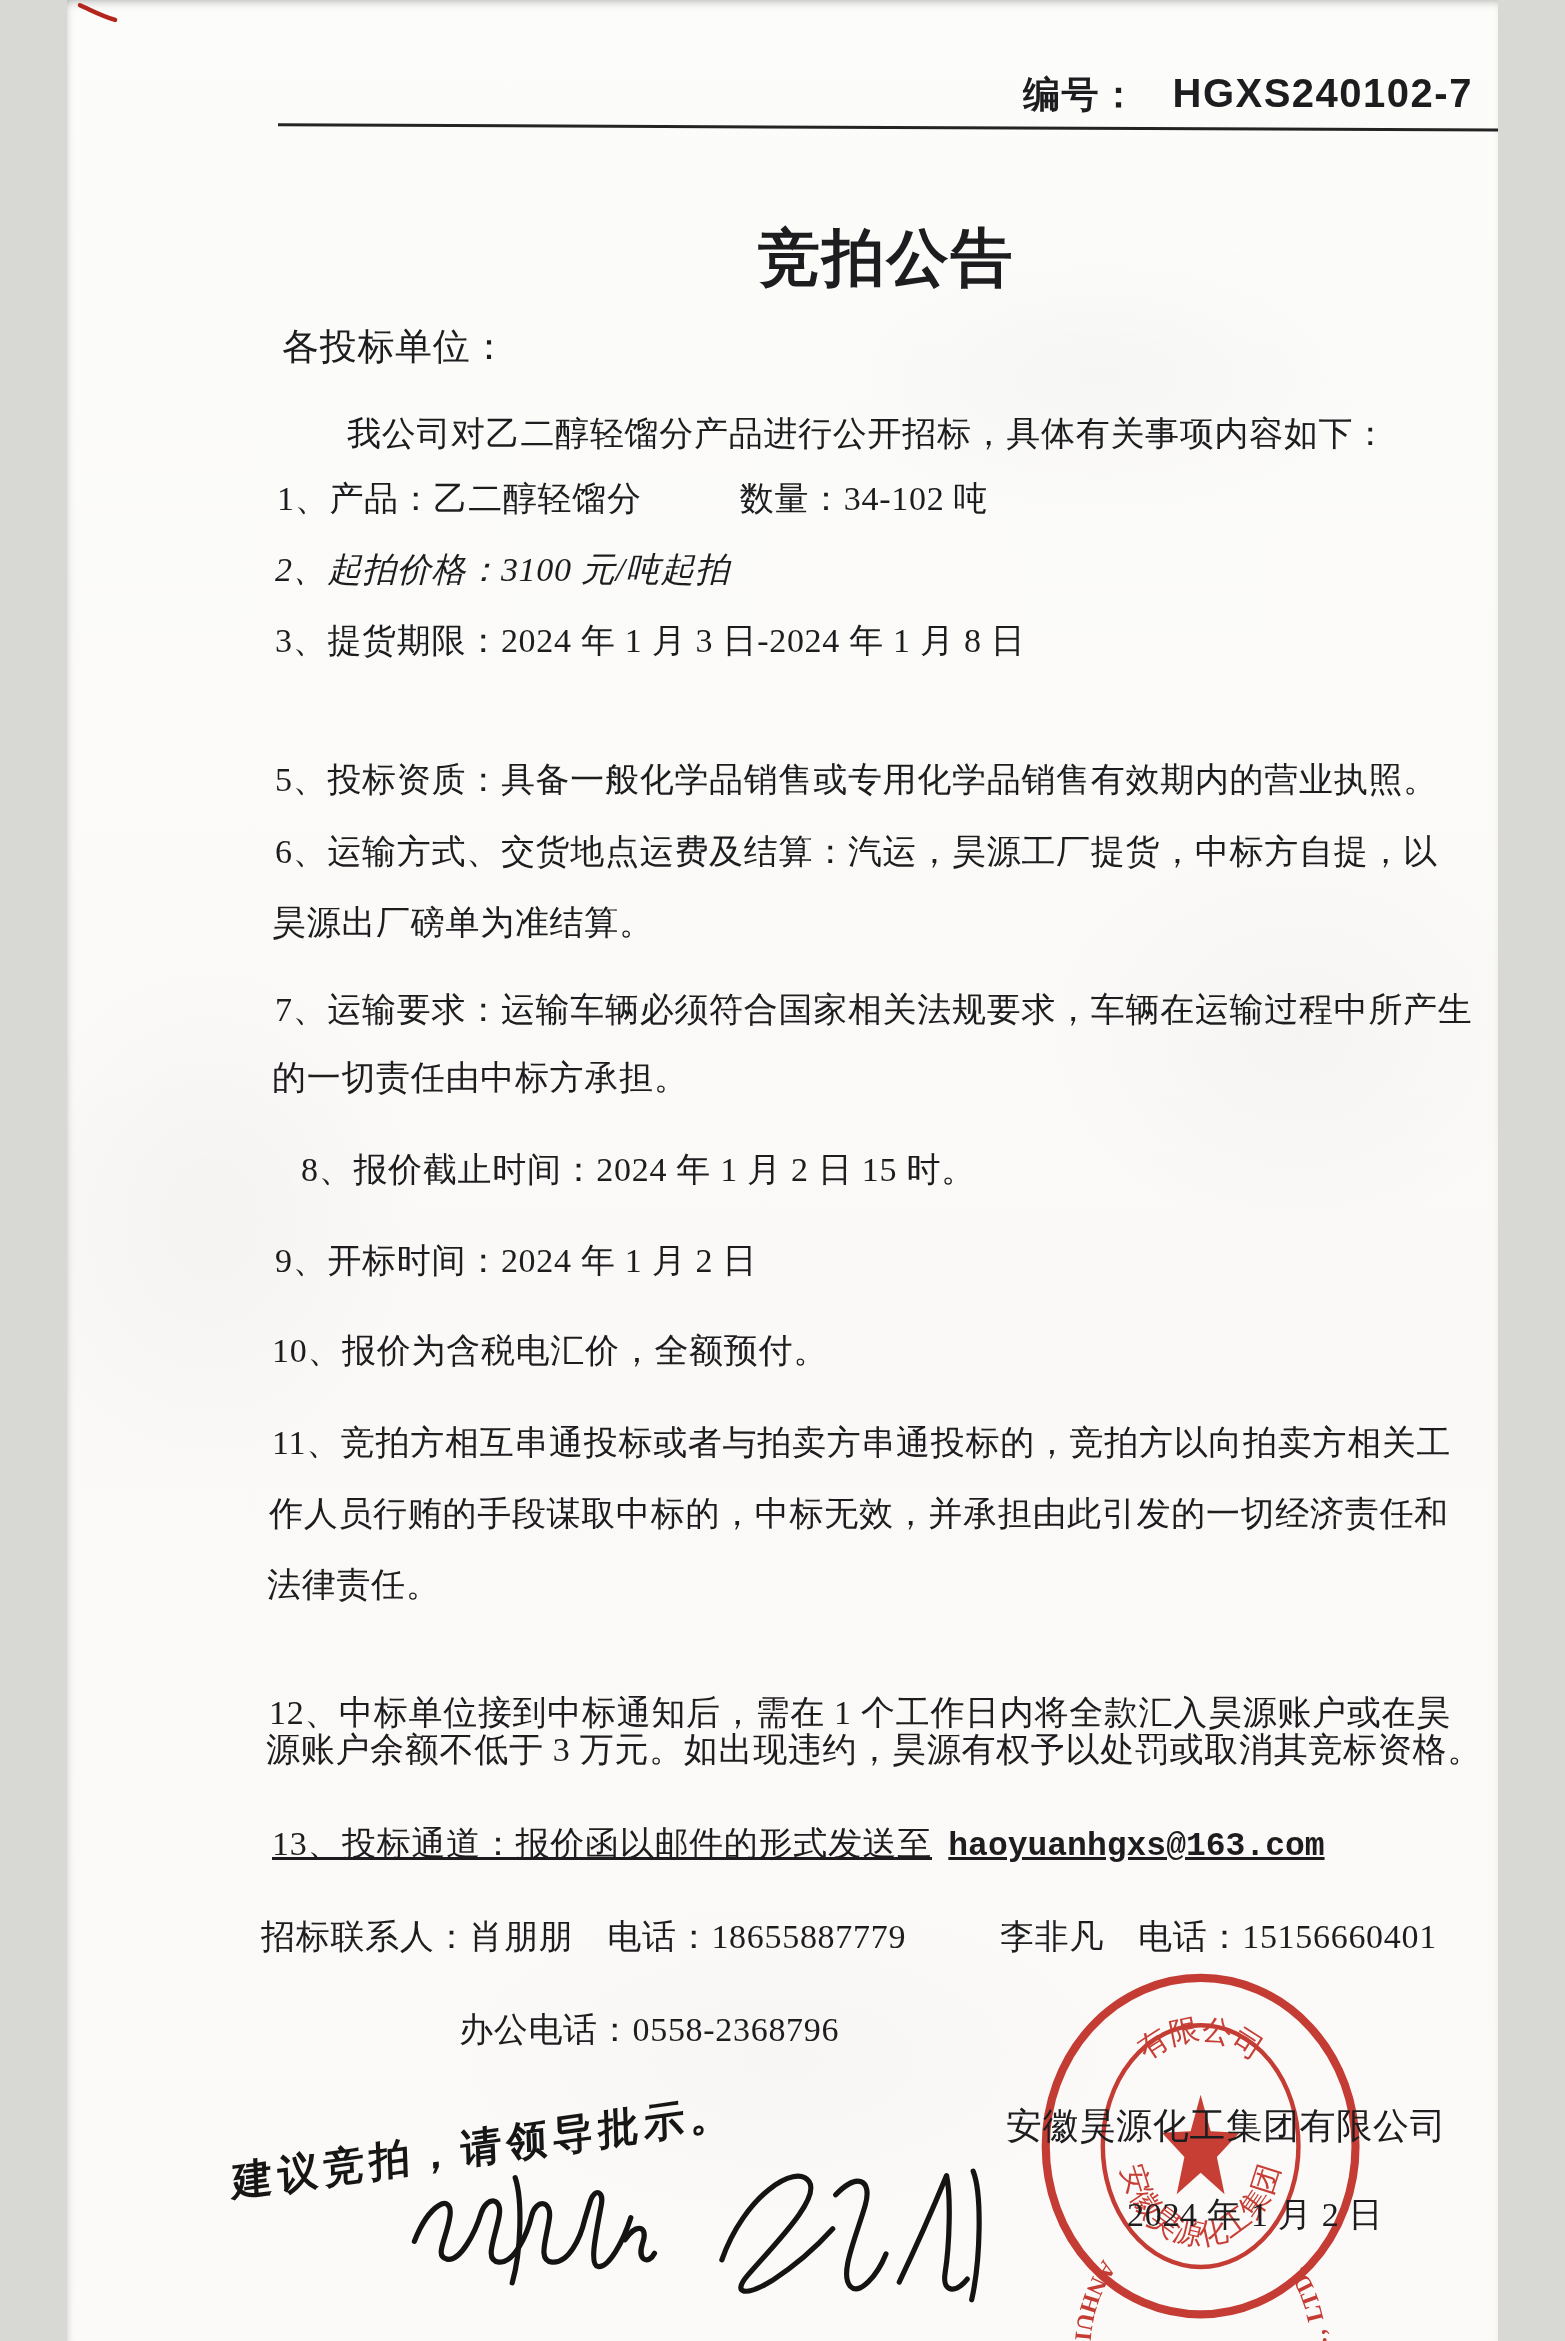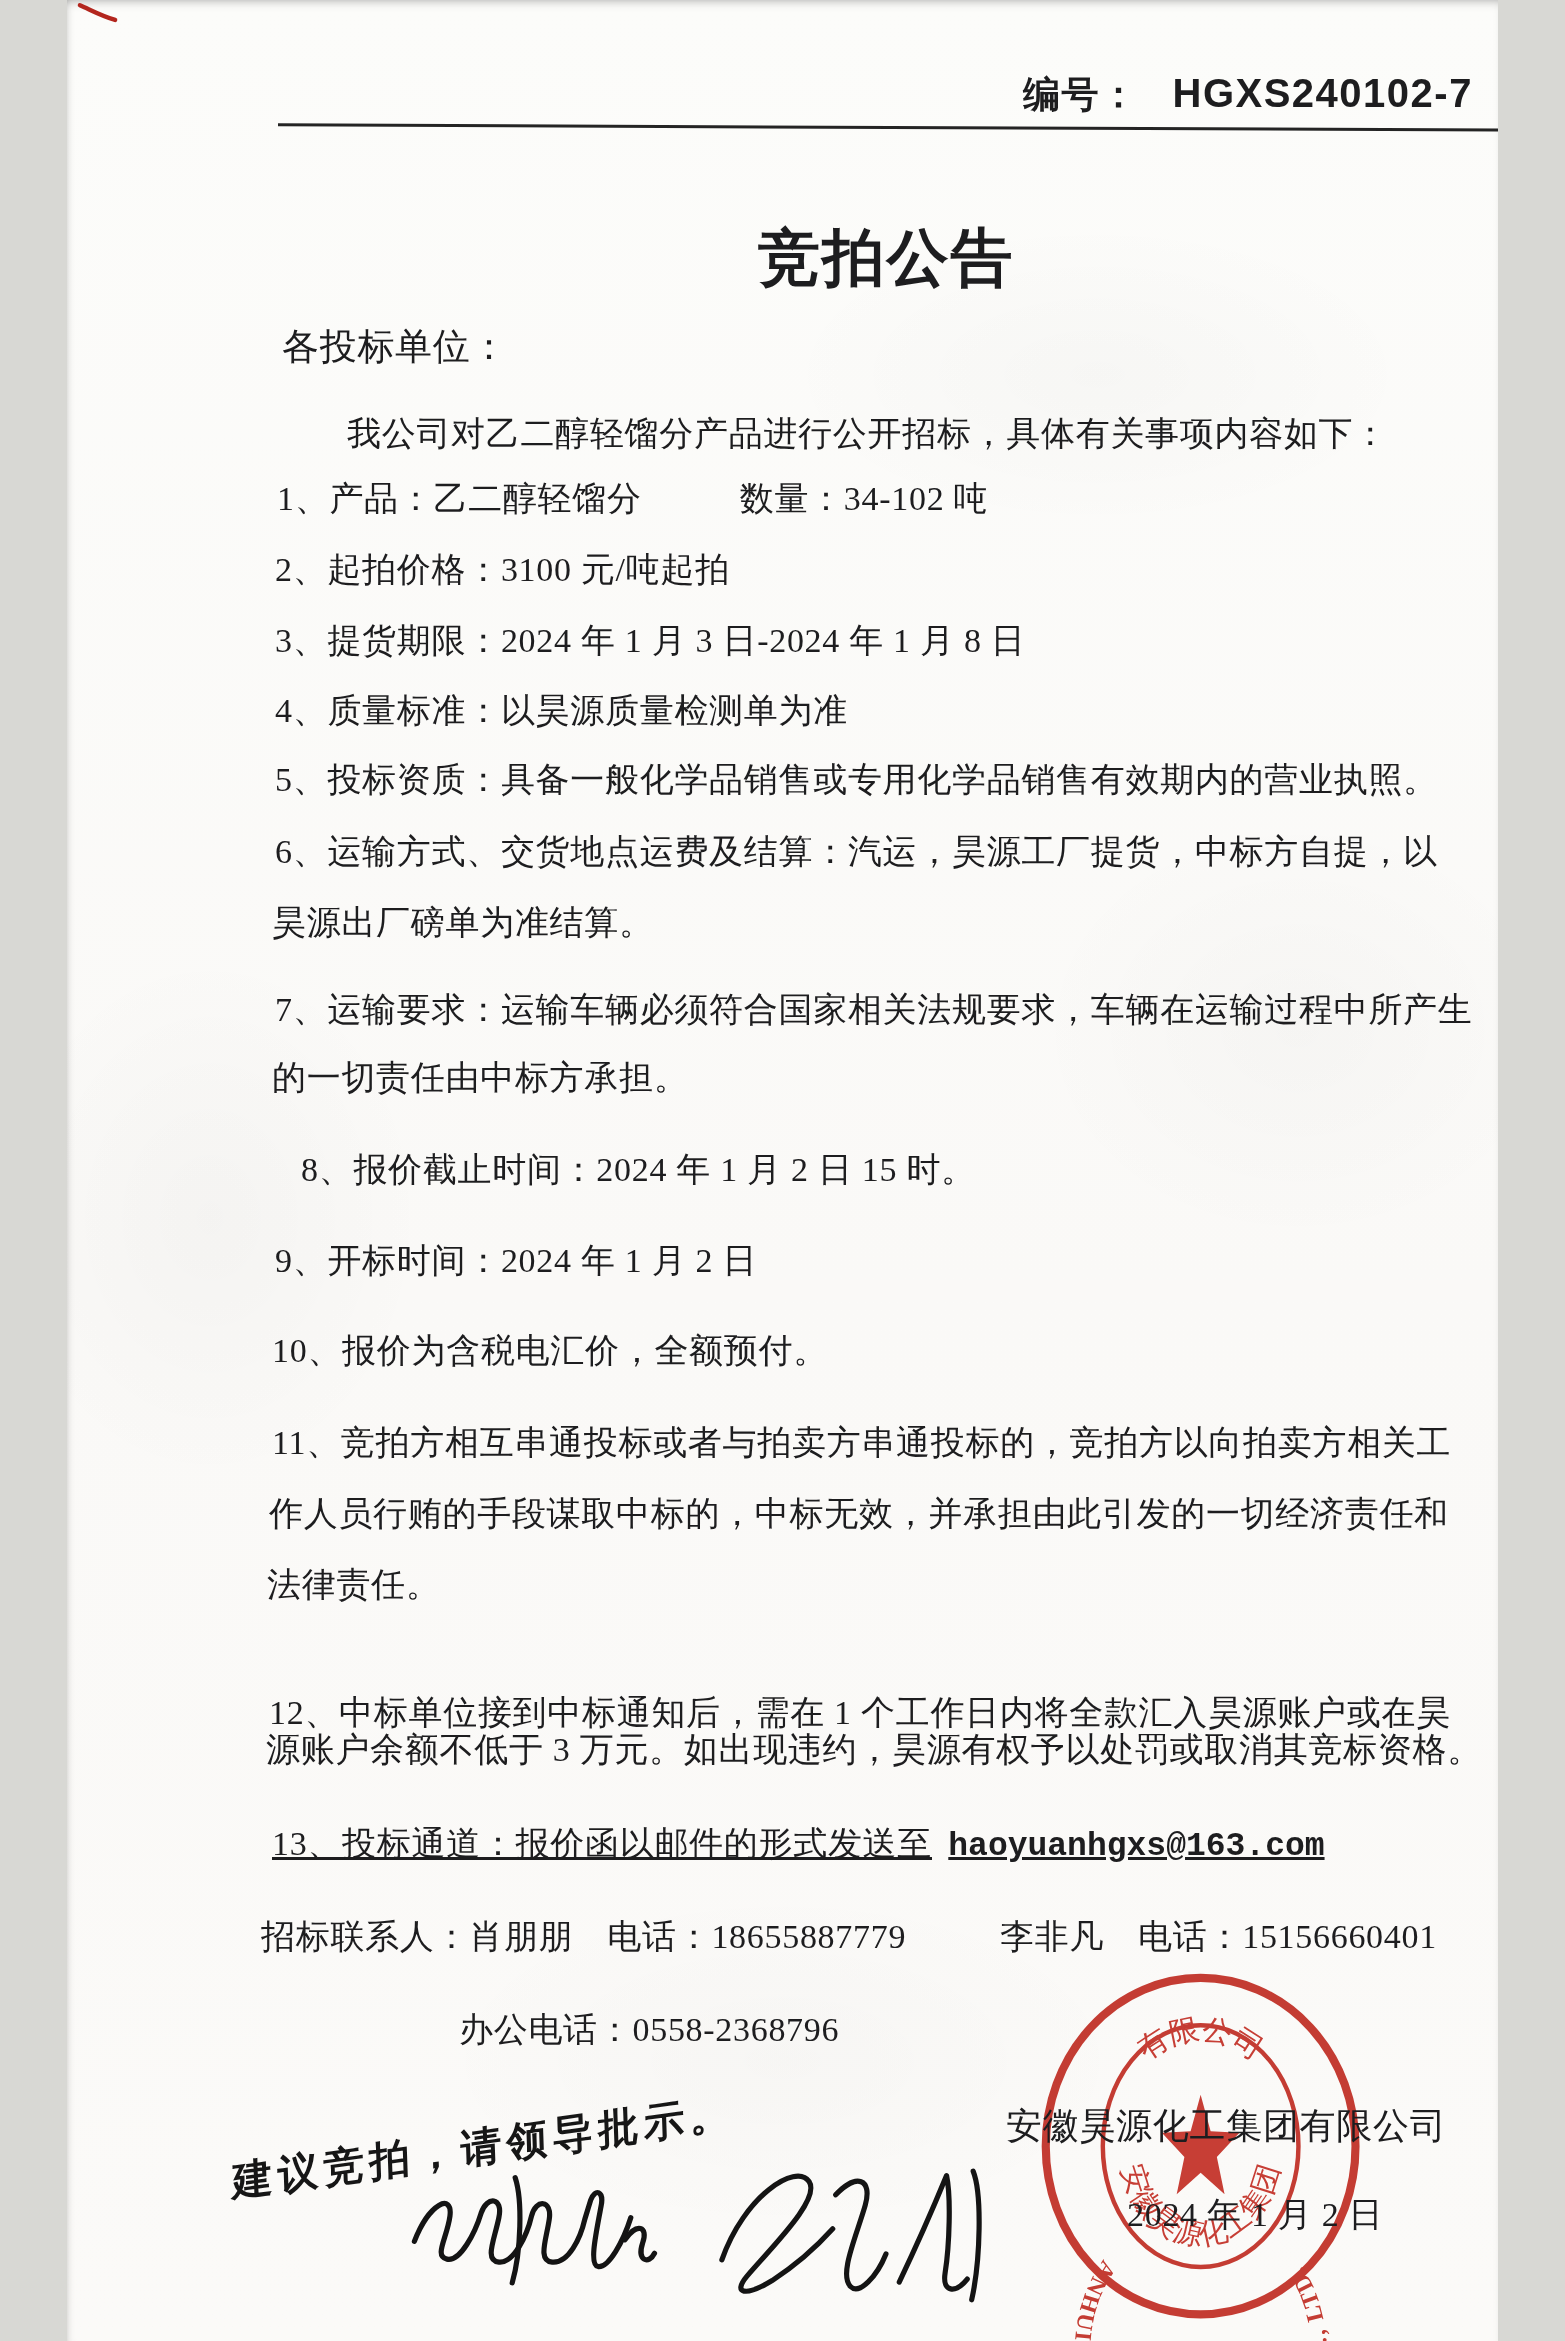--- a/index.html
+++ b/index.html
@@ -69,23 +69,22 @@
 
   <div class="ln title" style="left:691px;top:222px;">竞拍公告</div>
 
   <div class="ln salutation" style="left:215px;top:325px;">各投标单位：</div>
   <div class="ln" style="left:280px;top:414px;">我公司对乙二醇轻馏分产品进行公开招标，具体有关事项内容如下：</div>
 
   <div class="ln" style="left:210px;top:479px;">
     <span>1、产品：乙二醇轻馏分</span><span class="qty">数量：34-102 吨</span>
   </div>
 
-  <div class="ln" style="left:208px;top:550px;">2、起拍价格：3100 元/吨起拍</div>
+  <div class="ln" style="left:208px;top:550px;font-style:italic;">2、起拍价格：3100 元/吨起拍</div>
   <div class="ln" style="left:208px;top:621px;">3、提货期限：2024 年 1 月 3 日-2024 年 1 月 8 日</div>
-  <div class="ln" style="left:208px;top:691px;">4、质量标准：以昊源质量检测单为准</div>
   <div class="ln" style="left:208px;top:760px;">5、投标资质：具备一般化学品销售或专用化学品销售有效期内的营业执照。</div>
   <div class="ln" style="left:208px;top:832px;">6、运输方式、交货地点运费及结算：汽运，昊源工厂提货，中标方自提，以</div>
   <div class="ln" style="left:205px;top:903px;">昊源出厂磅单为准结算。</div>
   <div class="ln" style="left:208px;top:990px;">7、运输要求：运输车辆必须符合国家相关法规要求，车辆在运输过程中所产生</div>
   <div class="ln" style="left:205px;top:1058px;">的一切责任由中标方承担。</div>
   <div class="ln" style="left:208px;top:1150px;margin-left:26px;">8、报价截止时间：2024 年 1 月 2 日 15 时。</div>
   <div class="ln" style="left:208px;top:1241px;">9、开标时间：2024 年 1 月 2 日</div>
   <div class="ln" style="left:205px;top:1331px;">10、报价为含税电汇价，全额预付。</div>
   <div class="ln" style="left:205px;top:1423px;">11、竞拍方相互串通投标或者与拍卖方串通投标的，竞拍方以向拍卖方相关工</div>
   <div class="ln" style="left:202px;top:1494px;">作人员行贿的手段谋取中标的，中标无效，并承担由此引发的一切经济责任和</div>

